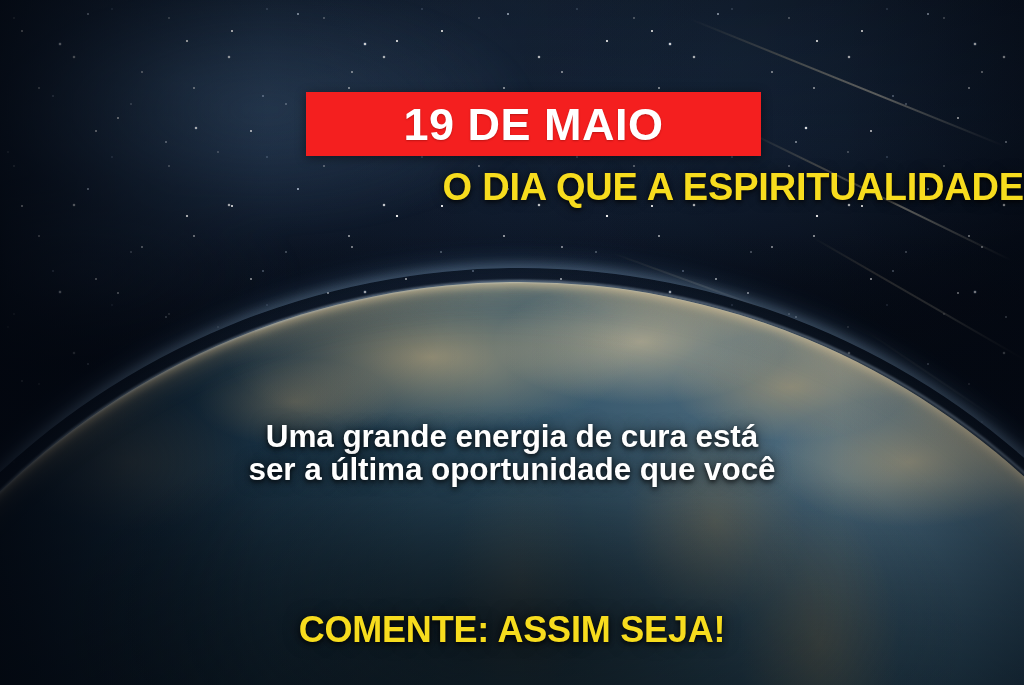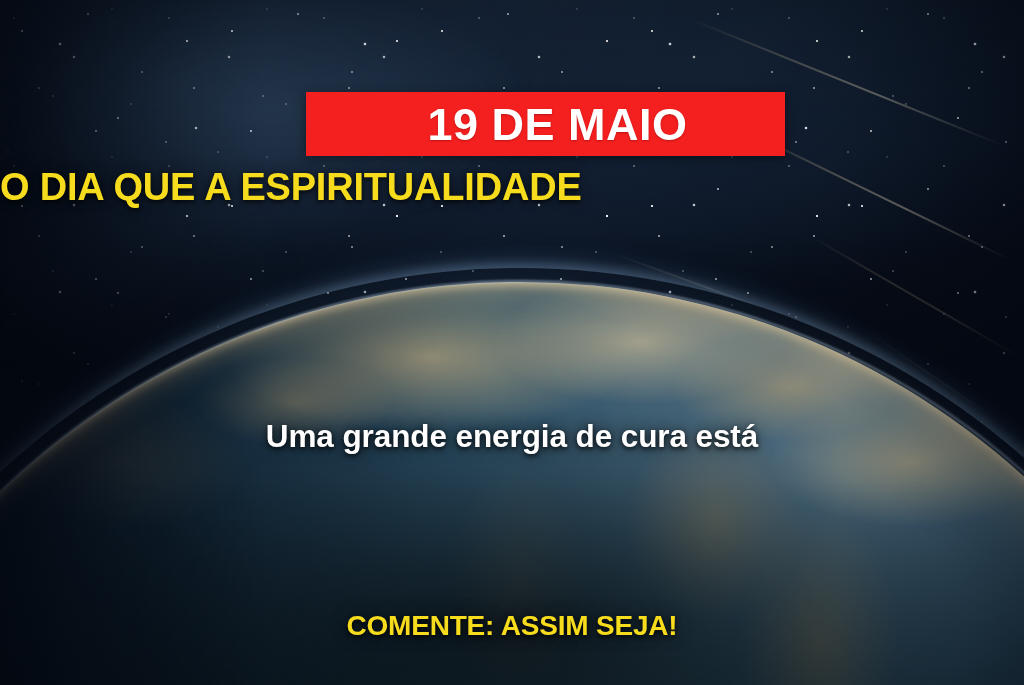--- a/index.html
+++ b/index.html
@@ -194,38 +194,37 @@
     position: absolute;
     left: 306px;
     top: 92px;
     width: 455px;
     height: 64px;
     background: #f41f1f;
     display: flex;
     align-items: center;
     justify-content: center;
     box-shadow: 0 2px 10px rgba(0,0,0,0.45);
-    padding-left: 24px;
   }
   .date-banner-text {
     color: #ffffff;
     font-size: 45px;
     font-weight: 700;
     letter-spacing: 0.5px;
     line-height: 1;
     white-space: nowrap;
     text-shadow: 0 1px 2px rgba(90,0,0,0.35);
   }
 
   .headline {
     position: absolute;
     left: 0;
     right: 0;
     top: 166px;
-    text-align: left;
+    text-align: right;
     color: #f7dc1e;
     font-size: 38px;
     font-weight: 700;
     line-height: 1.14;
     letter-spacing: -0.2px;
     text-shadow:
       0 2px 4px rgba(0,0,0,0.70),
       0 0 14px rgba(0,0,0,0.45);
   }
   .headline-line { display: block; white-space: nowrap; }
@@ -247,21 +246,21 @@
   }
   .body-line { display: block; white-space: nowrap; }
 
   .cta {
     position: absolute;
     left: 0;
     right: 0;
     top: 612px;
     text-align: center;
     color: #f7dc1e;
-    font-size: 28px;
+    font-size: 36px;
     font-weight: 700;
     letter-spacing: -0.2px;
     line-height: 1;
     text-shadow:
       0 2px 5px rgba(0,0,0,0.80),
       0 0 16px rgba(0,0,0,0.55);
   }
 </style>
 </head>
 <body>
@@ -299,20 +298,21 @@
     <div class="date-banner">
       <span class="date-banner-text">19 DE MAIO</span>
     </div>
 
     <div class="headline">
       <span class="headline-line">O DIA QUE A ESPIRITUALIDADE</span>
     </div>
 
     <div class="body-copy">
       <span class="body-line">Uma grande energia de cura está</span>
+      <span class="body-line">ser a última oportunidade que você</span>
     </div>
 
     <div class="cta">
       <span>COMENTE: ASSIM SEJA!</span>
     </div>
 
   </div>
 </div>
 
 </body></html>

